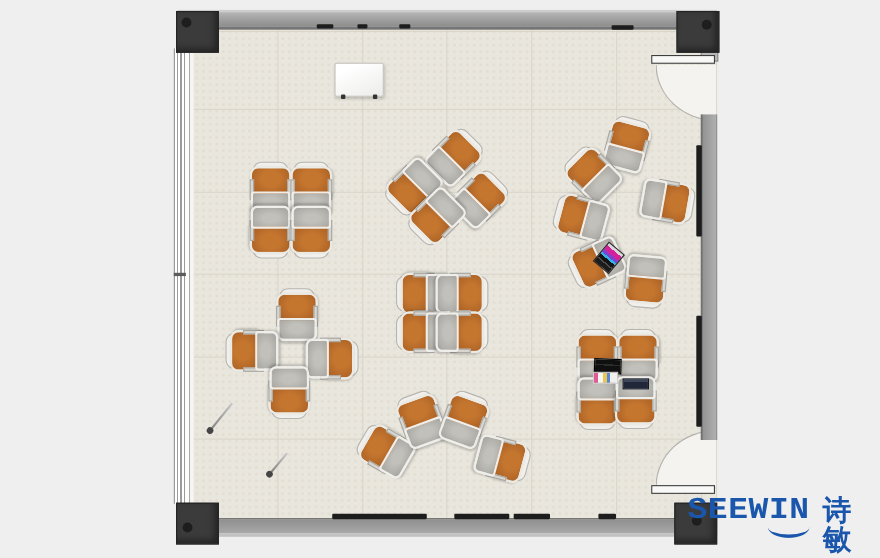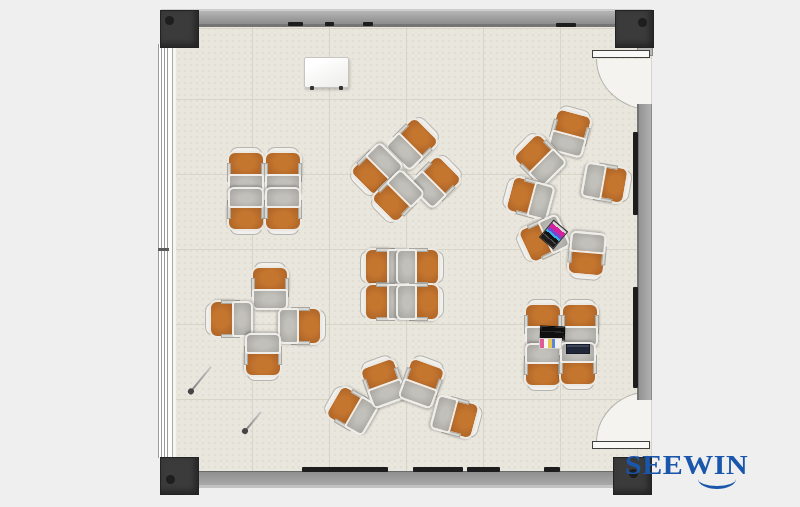--- a/index.html
+++ b/index.html
@@ -1,17 +1,17 @@
 <!DOCTYPE html>
 <html style="--page-bg: #efefef; --floor: #e9e6dd; --tile-line: #d8d4c8; --wall: #9c9c9c; --wall-edge: #757575; --post: #3b3b3b; --chair-seat: #c4762f; --chair-seat-edge: #9d5a22; --chair-outline: #ebe9e3; --desk-top: #b1afaa; --desk-outline: #efeeea; --door-sweep: #f4f3ef; --board-strip: #1d1d1d; --window-white: #fdfdfc; --logo-blue: #1a57ac;"><head>
 <meta charset="utf-8">
 <style>
   html,body{margin:0;padding:0;background:#efefef;}
   .canvas{position:relative;width:796px;height:507px;overflow:hidden;
-          background:var(--page-bg,#efefef);font-family:Liberation Serif, serif;}
+          background:var(--page-bg,#efefef);font-family:Liberation Mono, monospace;}
   .layer{position:absolute;left:0;top:0;width:800px;height:507px;pointer-events:none;}
 
   
   .floor{position:absolute;left:176px;top:26px;width:476px;height:446px;
     background-color:var(--floor,#e9e6dd);
     background-image:
       repeating-linear-gradient(90deg, var(--tile-line,#d8d4c8) 0 1px, transparent 1px 77px),
       repeating-linear-gradient(0deg,  var(--tile-line,#d8d4c8) 0 1px, transparent 1px 75px),
       radial-gradient(rgba(120,108,80,.07) 1px, transparent 1.4px);
     background-size:auto,auto,6px 6px;
@@ -376,14 +376,15 @@
   <div class="post post-bl">
       <div class="post-dot"></div>
     </div>
   <div class="post post-br">
       <div class="post-dot"></div>
     </div>
 
   <div class="logo">
     <span class="logo-en">SEEWIN</span>
     <span class="logo-swoosh"></span>
+    <span class="logo-cn">诗敏</span>
   </div>
 </div>
 
 </body></html>

